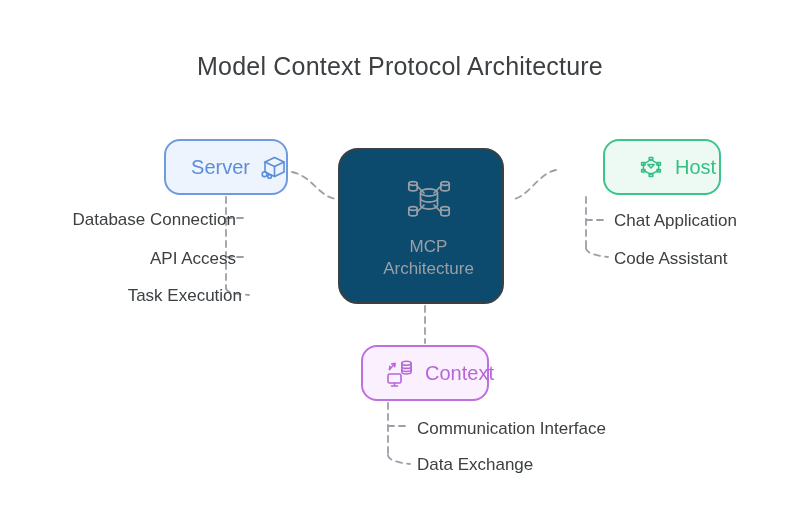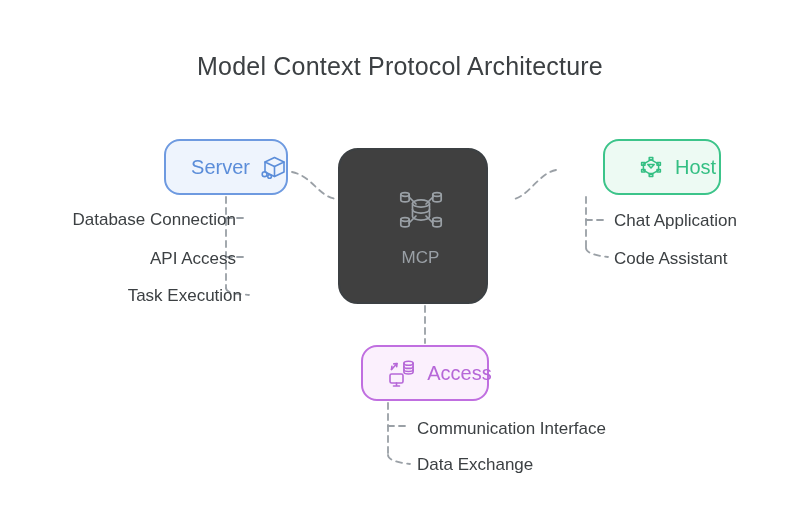--- a/index.html
+++ b/index.html
@@ -73,23 +73,23 @@
     left: 361px; top: 345px;
     width: 128px; height: 56px;
     background: #fbf0fd;
     border-color: #c06fe0;
     color: #b667d8;
   }
 
   #node-center {
     position: absolute;
     left: 338px; top: 148px;
-    width: 150px; height: 156px;
+    width: 166px; height: 156px;
     box-sizing: border-box;
-    background: #404040;
+    background: #0c4a6e;
     border: 2px solid #3c4043;
     border-radius: 20px;
     display: flex;
     flex-direction: column;
     align-items: center;
     justify-content: center;
     gap: 6px;
     padding-left: 15px;
   }
   #node-center .center-text {
@@ -168,20 +168,21 @@
         <path d="M6.8,36.5 V42 C6.8,43.1 8.7,43.9 11,43.9 C13.3,43.9 15.2,43.1 15.2,42 V36.5"></path>
       </g>
       <g>
         <ellipse cx="43" cy="36.5" rx="4.2" ry="1.9"></ellipse>
         <path d="M38.8,36.5 V42 C38.8,43.1 40.7,43.9 43,43.9 C45.3,43.9 47.2,43.1 47.2,42 V36.5"></path>
       </g>
     </svg>
   </span>
   <div class="center-text">
     <div>MCP</div>
+    <div>Architecture</div>
   </div>
 </div>
 
 <div class="node" id="node-server">
   <span class="lbl">Server</span>
   <span>
     <svg width="30" height="30" viewBox="0 0 30 30" fill="none" stroke="#5b8dd9" stroke-width="1.6" stroke-linecap="round" stroke-linejoin="round">
       <path d="M15.5,5.5 L25,10 L15.5,14.5 L6,10 Z"></path>
       <path d="M25,10 V20 L15.5,24.5 V14.5"></path>
       <path d="M6,10 V20 L15.5,24.5"></path>
@@ -214,21 +215,21 @@
       <path d="M5.5,12.5 L11,6.5"></path>
       <path d="M11,6.5 L7.8,6.9 M11,6.5 L10.7,9.8"></path>
       <path d="M5.5,12.5 L5.9,9.4"></path>
 
       <ellipse cx="22.5" cy="6.2" rx="4.6" ry="2"></ellipse>
       <path d="M17.9,6.2 V15 C17.9,16.1 19.9,17 22.5,17 C25.1,17 27.1,16.1 27.1,15 V6.2"></path>
       <path d="M17.9,9.4 C17.9,10.5 19.9,11.4 22.5,11.4 C25.1,11.4 27.1,10.5 27.1,9.4"></path>
       <path d="M17.9,12.5 C17.9,13.6 19.9,14.5 22.5,14.5 C25.1,14.5 27.1,13.6 27.1,12.5"></path>
     </svg>
   </span>
-  <span class="lbl">Access</span>
+  <span class="lbl">Context</span>
 </div>
 
 <div class="branch-label right-aligned" style="left:236px; top:219px;">Database Connection</div>
 <div class="branch-label right-aligned" style="left:236px; top:258px;">API Access</div>
 <div class="branch-label right-aligned" style="left:242px; top:295px;">Task Execution</div>
 
 <div class="branch-label left-aligned" style="left:614px; top:220px;">Chat Application</div>
 <div class="branch-label left-aligned" style="left:614px; top:258px;">Code Assistant</div>
 
 <div class="branch-label left-aligned" style="left:417px; top:428px;">Communication Interface</div>

